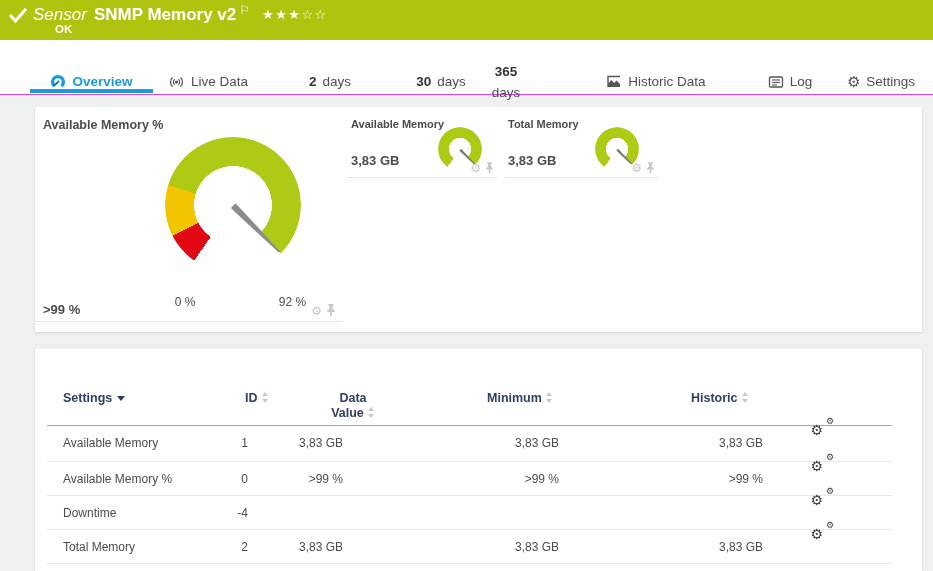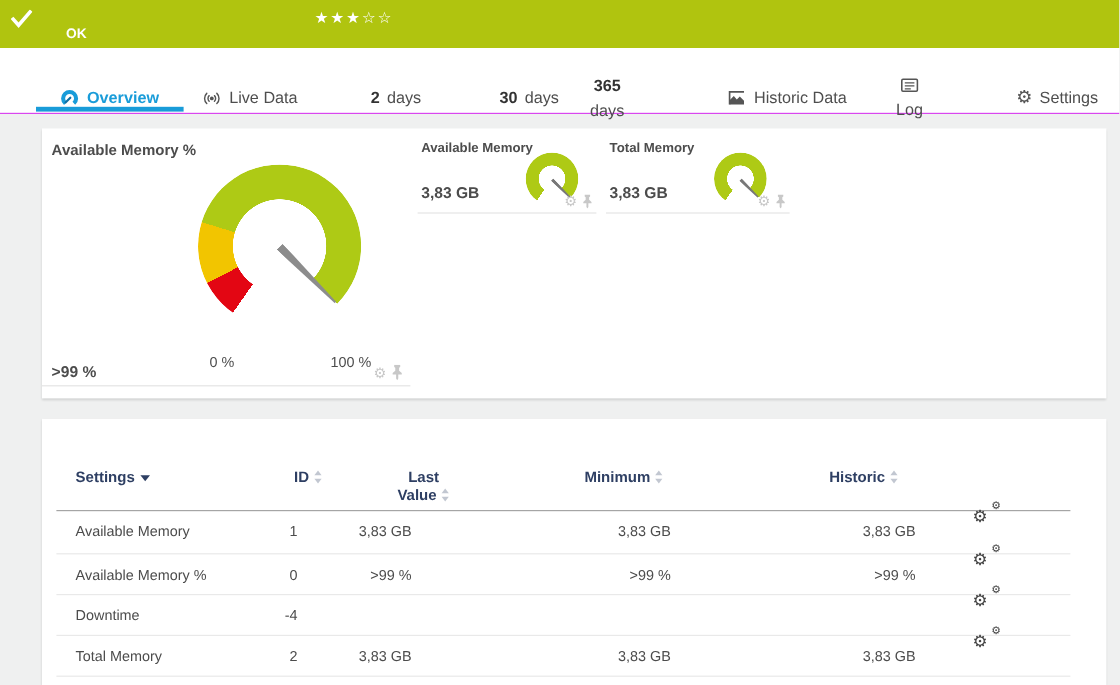--- a/index.html
+++ b/index.html
@@ -96,20 +96,25 @@
 <body>
 
 <div id="screen">
 
   <div class="hdr">
     <span class="check">
       <svg width="18" height="16" viewBox="0 0 18 16">
           <polyline points="2,8 6.5,13 16,2" fill="none" stroke="#fff" stroke-width="3" stroke-linecap="square"></polyline>
         </svg>
     </span>
+    <div class="titlerow">
+      <span class="kind">Sensor</span>
+      <span class="name">SNMP Memory v2</span>
+      <span class="flag">⚐</span>
+    </div>
     <span class="stars">★★★☆☆</span>
     <span class="status">OK</span>
   </div>
 
   <div class="tabbar">
     <div class="tab active" style="left:30px;width:123px;">
       <span>
         <svg width="16" height="16" viewBox="0 0 16 16">
           <circle cx="8" cy="8" r="5.4" fill="none" stroke="#199cd9" stroke-width="3.4" stroke-dasharray="26.4 7.5" stroke-dashoffset="-12"></circle>
           <line x1="8.6" y1="7.4" x2="4.6" y2="11.4" stroke="#0f6fa3" stroke-width="1.8" stroke-linecap="round"></line>
@@ -145,21 +150,21 @@
     <div class="tab" style="left:602px;width:108px;">
       <span>
         <svg width="16" height="16" viewBox="0 0 16 16">
           <path d="M2 13 V2.5 H14" fill="none" stroke="#555" stroke-width="1.4"></path>
           <path d="M2 13 V9.5 L5.5 6 L8 9 L10.5 6.5 L14 10 V13 Z" fill="#555"></path>
         </svg>
       </span>
       <span>Historic Data</span>
     </div>
 
-    <div class="tab" style="left:732px;width:52px;flex-direction:column;">
+    <div class="tab" style="left:764px;width:52px;">
       <span>
         <svg width="16" height="14" viewBox="0 0 16 14">
           <rect x="1.5" y="2" width="13" height="10" rx="1" fill="none" stroke="#555" stroke-width="1.3"></rect>
           <line x1="4" y1="5" x2="12" y2="5" stroke="#555" stroke-width="1.1"></line>
           <line x1="4" y1="7.5" x2="12" y2="7.5" stroke="#555" stroke-width="1.1"></line>
           <line x1="4" y1="10" x2="9" y2="10" stroke="#555" stroke-width="1.1"></line>
         </svg>
       </span>
       <span>Log</span>
     </div>
@@ -172,21 +177,21 @@
 
   <div class="card" id="card-gauges">
 
     <div class="w-main">
       <div class="widget-title">Available Memory %</div>
       <div class="gauge-big">
         <div class="arc-big"></div>
         <div class="needle-big"></div>
       </div>
       <div class="gauge-lab lab-0">0 %</div>
-      <div class="gauge-lab lab-100">100 %</div>
+      <div class="gauge-lab lab-100">92 %</div>
       <div class="gauge-value">&gt;99 %</div>
       <div class="wicons">
         <span class="g">⚙</span>
         <svg width="10" height="13" viewBox="0 0 10 13">
             <path d="M2.5 0h5v1.8l-.9.6v2.5l2.2 1.9v1.3H5.9v3.4L5 12.8l-.9-1.3V8.1H1.2V6.8l2.2-1.9V2.4l-.9-.6z" fill="#c8c8c8"></path>
           </svg>
       </div>
     </div>
 
     <div class="w-small" id="w-availmem">
@@ -221,21 +226,21 @@
   </div>
 
   <div class="card" id="card-table">
     <div class="th" style="left:28px;">
       <span>Settings</span><span class="caret-down"></span>
     </div>
     <div class="th" style="left:210px;">
       <span>ID</span><span class="sort"></span>
     </div>
     <div class="th th-lastvalue" style="left:282px;width:72px;">
-      <span>Last</span><br>
+      <span>Data</span><br>
       <span>Value</span><span class="sort"></span>
     </div>
     <div class="th" style="left:452px;">
       <span>Minimum</span><span class="sort"></span>
     </div>
     <div class="th" style="left:656px;">
       <span>Historic</span><span class="sort"></span>
     </div>
     <div class="head-divider"></div>
 

